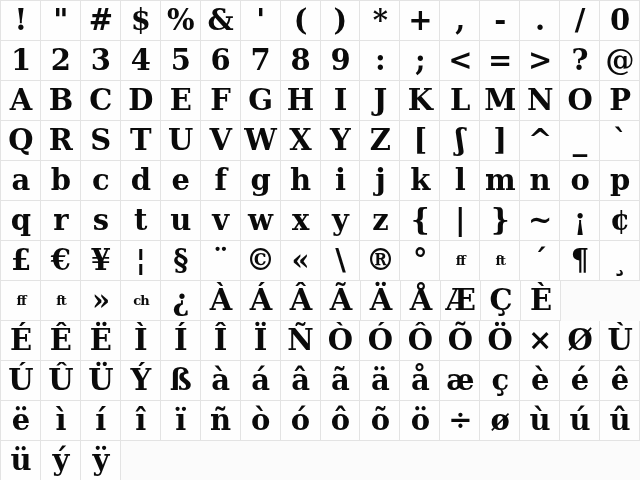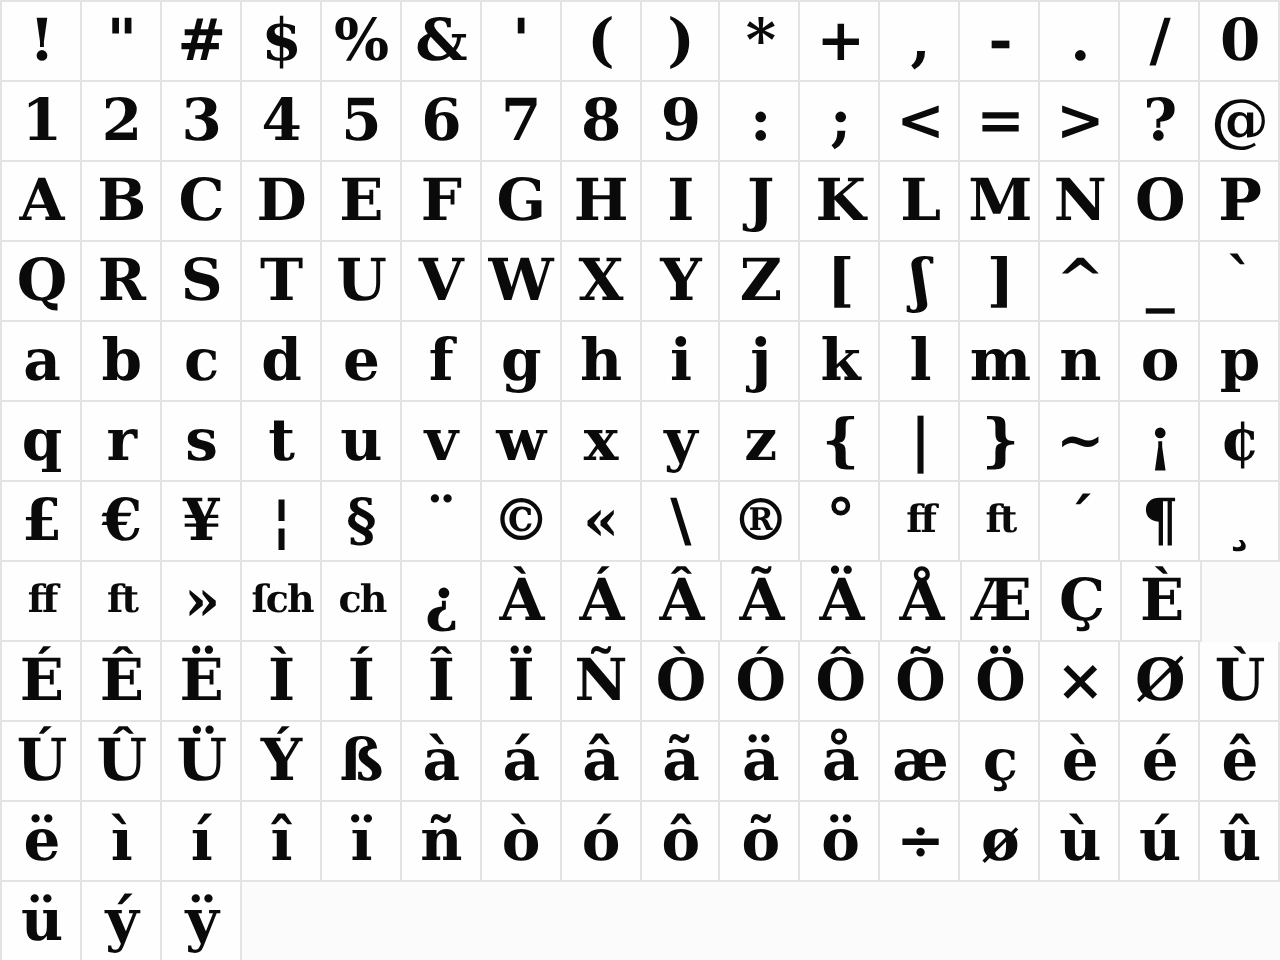--- a/index.html
+++ b/index.html
@@ -33,21 +33,21 @@
     font-size: 29px;
     font-weight: bold;
     line-height: 39px;
     color: #0a0a0a;
     overflow: visible;
     white-space: nowrap;
     cursor: default;
     user-select: none;
   }
   .glyph-cell.lig {
-    font-size: 19px;
+    font-size: 13px;
     letter-spacing: -1px;
   }
 </style>
 </head>
 <body>
 
 <div class="charmap" style="background: rgb(251, 251, 251);">
     <div class="glyph-row">
       <div class="glyph-cell">!</div>
       <div class="glyph-cell">"</div>
@@ -171,21 +171,20 @@
       <div class="glyph-cell lig">ff</div>
       <div class="glyph-cell lig">ft</div>
       <div class="glyph-cell">´</div>
       <div class="glyph-cell">¶</div>
       <div class="glyph-cell">¸</div>
     </div>
     <div class="glyph-row">
       <div class="glyph-cell lig">ff</div>
       <div class="glyph-cell lig">ft</div>
       <div class="glyph-cell">»</div>
-      <div class="glyph-cell lig">ſch</div>
       <div class="glyph-cell lig">ch</div>
       <div class="glyph-cell">¿</div>
       <div class="glyph-cell">À</div>
       <div class="glyph-cell">Á</div>
       <div class="glyph-cell">Â</div>
       <div class="glyph-cell">Ã</div>
       <div class="glyph-cell">Ä</div>
       <div class="glyph-cell">Å</div>
       <div class="glyph-cell">Æ</div>
       <div class="glyph-cell">Ç</div>

